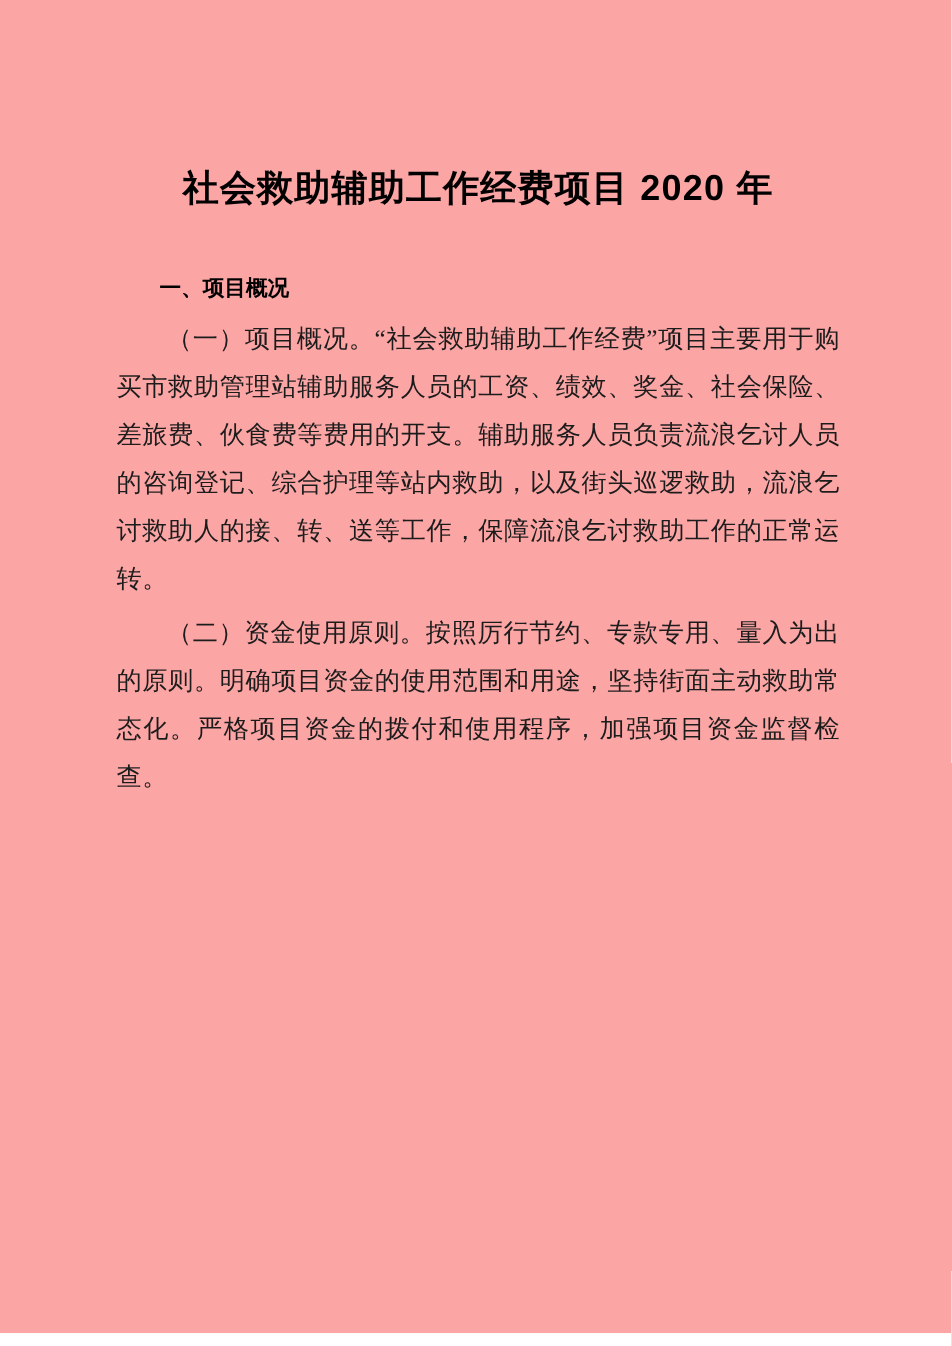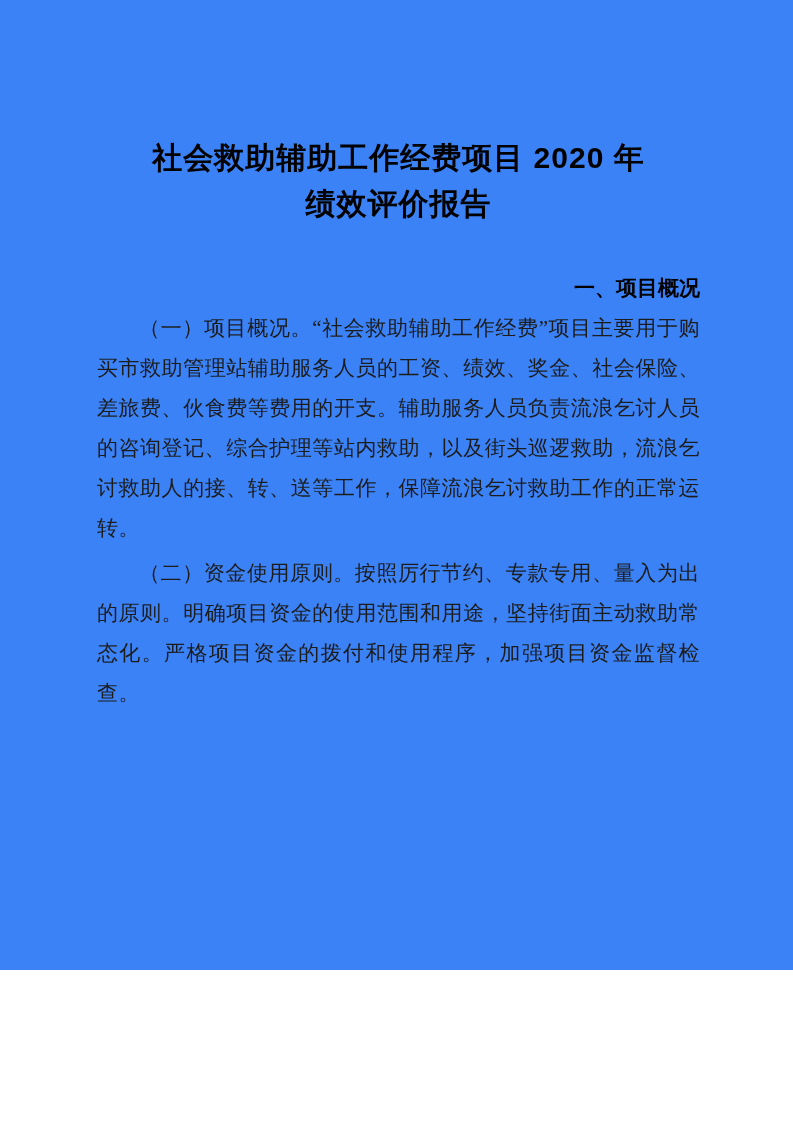--- a/index.html
+++ b/index.html
@@ -3,22 +3,22 @@
 <meta charset="utf-8">
 <style>
   html, body {
     margin: 0;
     padding: 0;
     background: #ffffff;
   }
   .page {
     position: relative;
     width: 793px;
-    height: 970px;
-    background: #3b82f6;
+    height: 1111px;
+    background: #fca5a5;
     overflow: hidden;
     color: #1c1c1c;
     font-family: "Liberation Serif", "DejaVu Serif", serif;
   }
   .content {
     position: absolute;
     left: 97px;
     top: 0;
     width: 603px;
   }
@@ -30,27 +30,26 @@
     font-size: 30px;
     line-height: 46px;
     color: #000000;
     letter-spacing: 1px;
   }
   .doc-title .title-line {
     display: block;
   }
   .section-heading {
     margin: 41px 0 0 0;
-    font-family: Liberation Serif, serif;
+    font-family: Liberation Mono, monospace;
     font-weight: 700;
-    font-size: 21px;
+    font-size: 18px;
     line-height: 40px;
     text-indent: 2em;
     color: #000000;
-    text-align: right;
   }
   .para {
     margin: 0 0 5px 0;
     font-size: 21px;
     line-height: 40px;
     text-align: justify;
     text-justify: inter-ideograph;
     text-indent: 2em;
     letter-spacing: 0.5px;
     word-break: break-all;
@@ -67,19 +66,18 @@
     color: #222222;
   }
 </style>
 </head>
 <body>
 
 <div class="page">
   <div class="content">
     <h1 class="doc-title">
       <span class="title-line">社会救助辅助工作经费项目 2020 年</span>
-      <span class="title-line">绩效评价报告</span>
     </h1>
     <h2 class="section-heading">一、项目概况</h2>
     <p class="para">（一）项目概况。“社会救助辅助工作经费”项目主要用于购买市救助管理站辅助服务人员的工资、绩效、奖金、社会保险、差旅费、伙食费等费用的开支。辅助服务人员负责流浪乞讨人员的咨询登记、综合护理等站内救助，以及街头巡逻救助，流浪乞讨救助人的接、转、送等工作，保障流浪乞讨救助工作的正常运转。</p>
     <p class="para">（二）资金使用原则。按照厉行节约、专款专用、量入为出的原则。明确项目资金的使用范围和用途，坚持街面主动救助常态化。严格项目资金的拨付和使用程序，加强项目资金监督检查。</p>
   </div>
 </div>
 
 </body></html>

